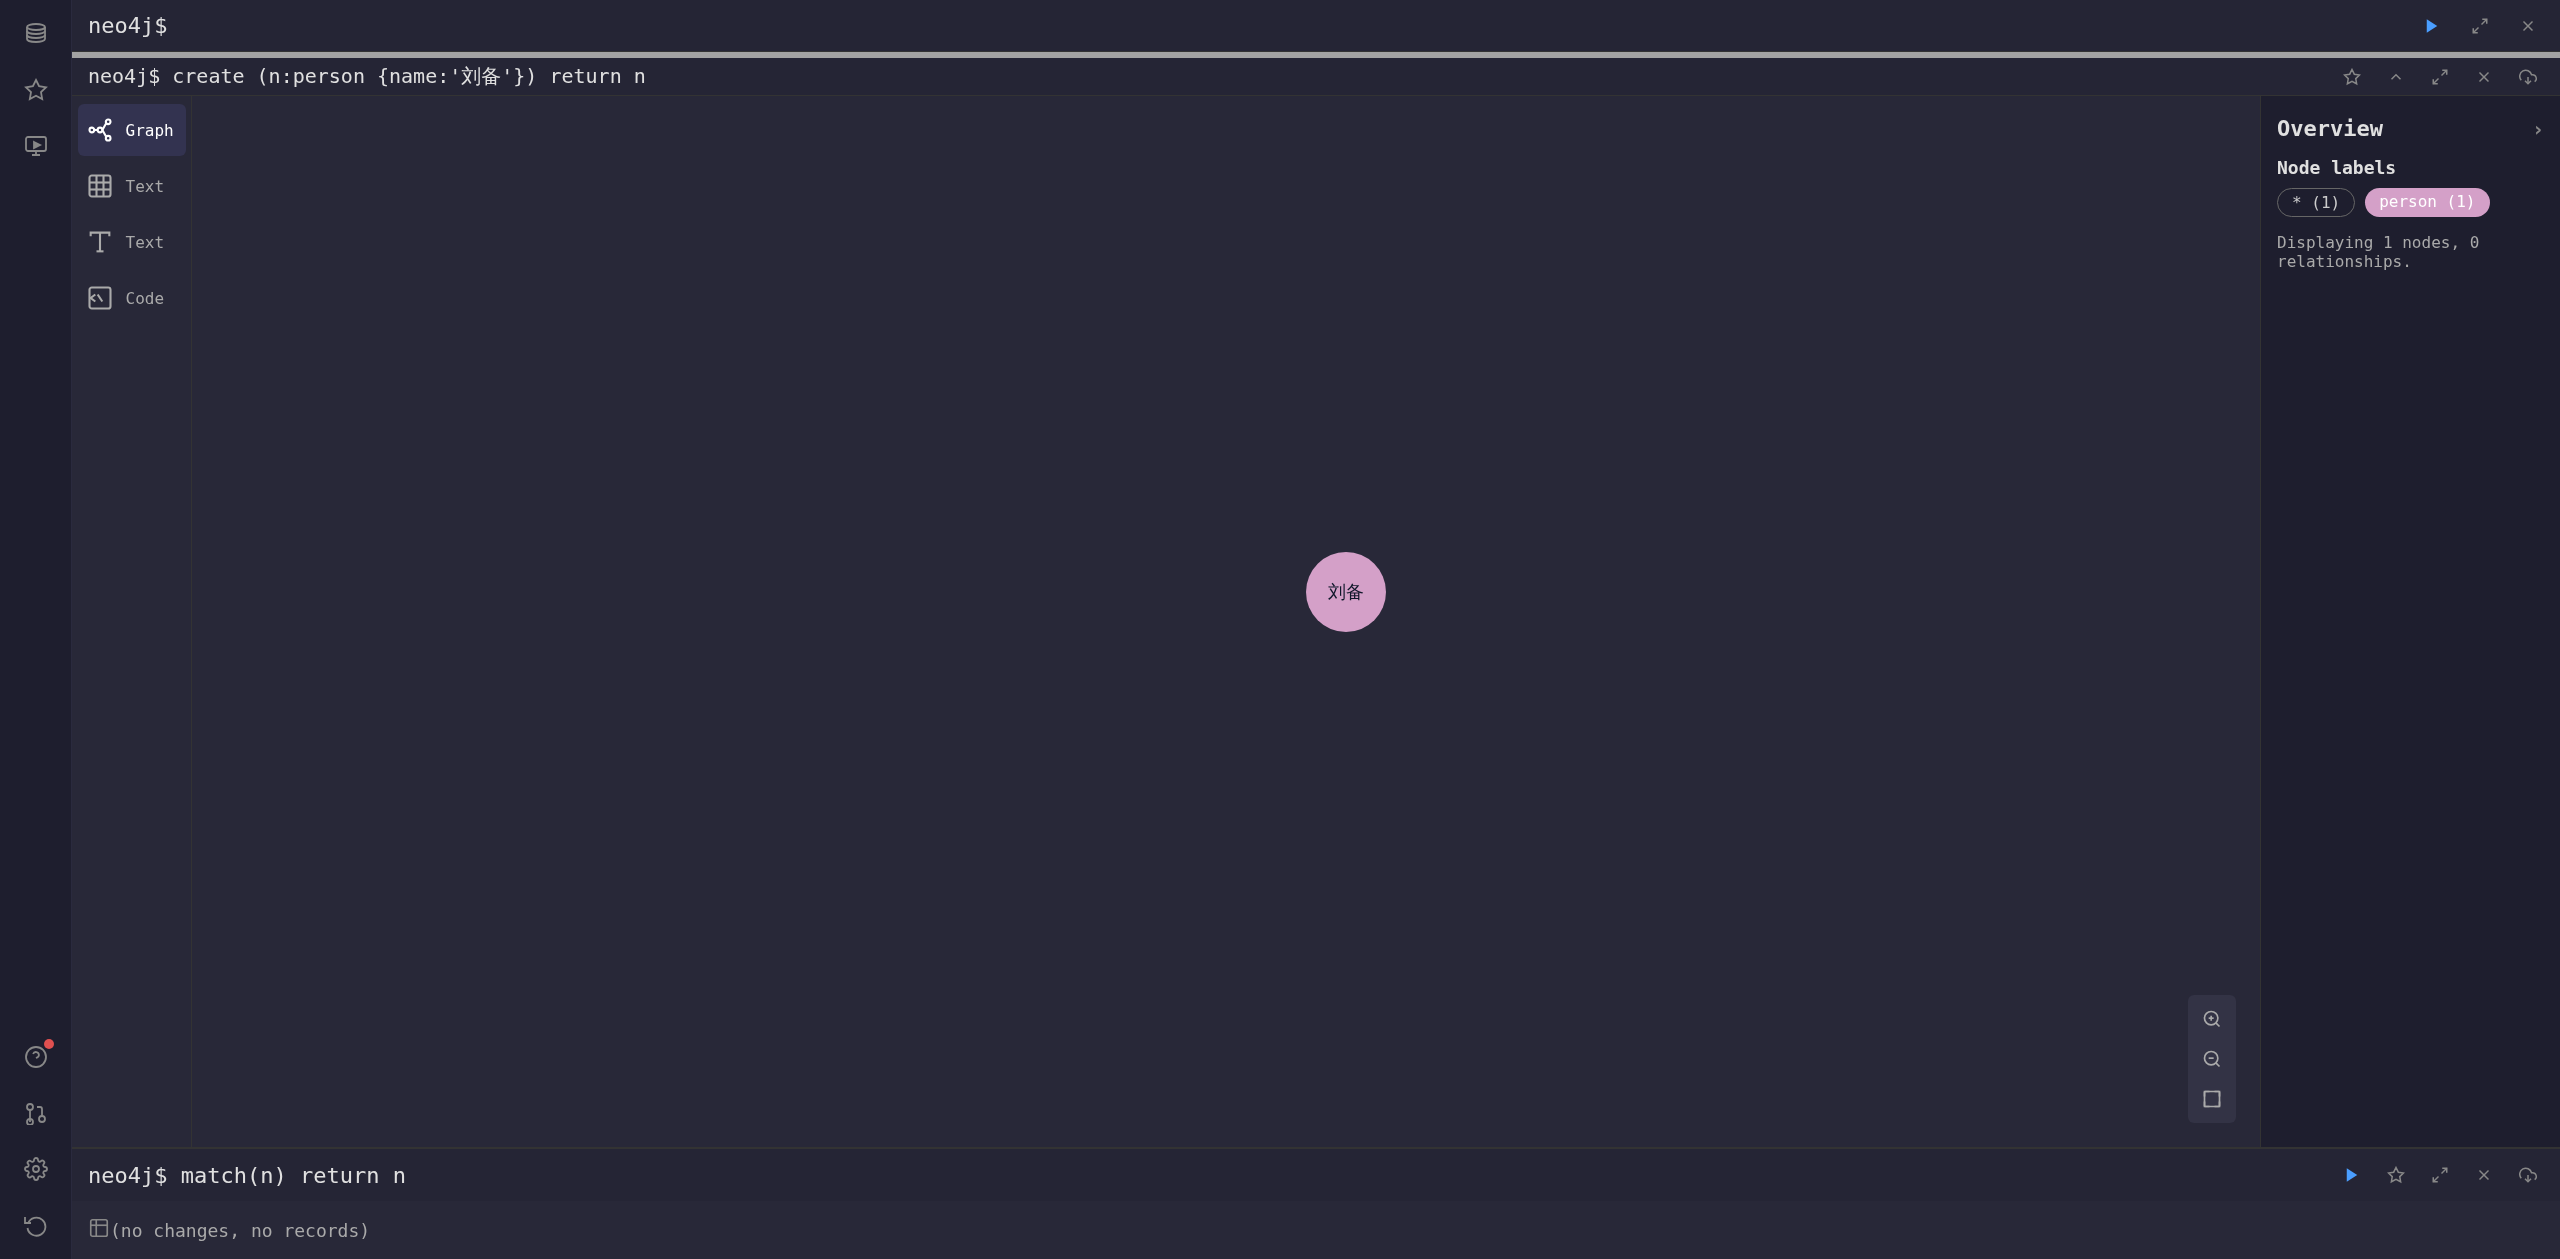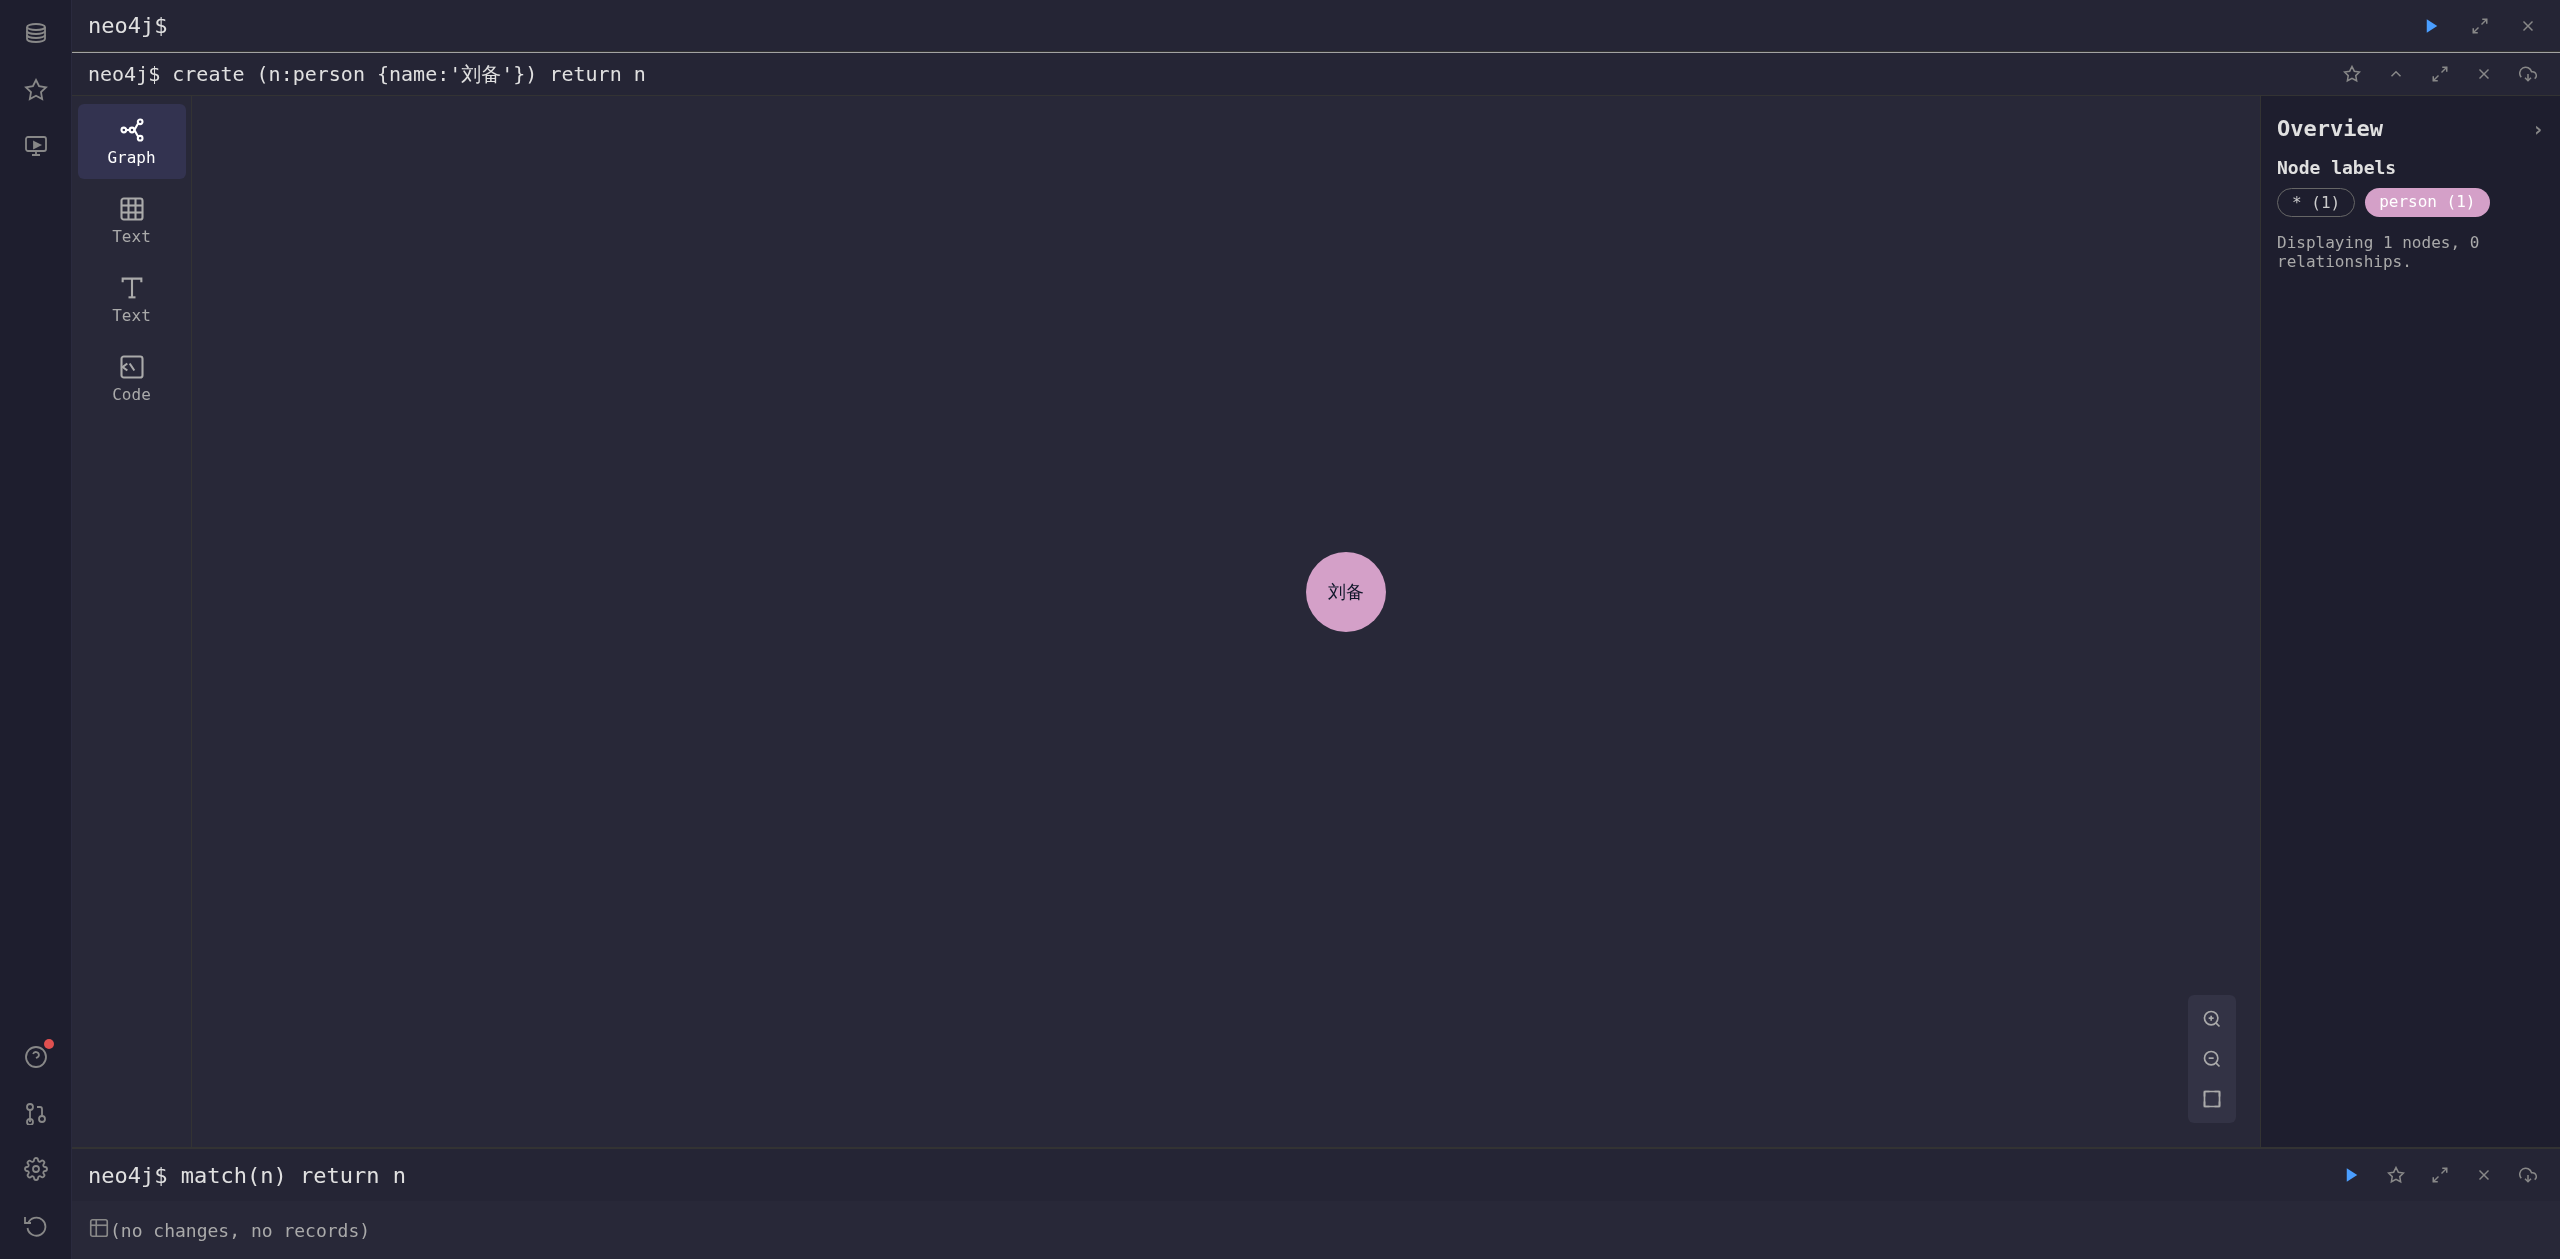--- a/index.html
+++ b/index.html
@@ -101,21 +101,21 @@
       display: flex;
       flex-direction: column;
       flex: 1;
       overflow: hidden;
     }
 
     
     .panel-header {
       background: #252535;
       border-bottom: 1px solid #333;
-      border-top: 1px solid #a3a3a3;
+      border-top: 6px solid #a3a3a3;
       padding: 4px 16px;
       height: 44px;
       display: flex;
       align-items: center;
       justify-content: space-between;
       flex-shrink: 0;
     }
     .panel-query {
       color: #e0e0e0;
       font-size: 20px;
@@ -142,27 +142,26 @@
       flex-direction: column;
       align-items: center;
       padding-top: 8px;
       gap: 4px;
       flex-shrink: 0;
       border-right: 1px solid #333;
     }
     .view-item {
       width: 108px;
       display: flex;
-      flex-direction: column;
       align-items: center;
       padding: 12px 8px;
       border-radius: 6px;
       cursor: pointer;
       color: #aaa;
-      gap: 4px;
+      gap: 12px;
     }
     .view-item.active {
       background: #333350;
       color: #fff;
     }
     .view-item-label {
       font-size: 16px;
       color: inherit;
     }
     .view-item svg { width: 28px; height: 28px; }

